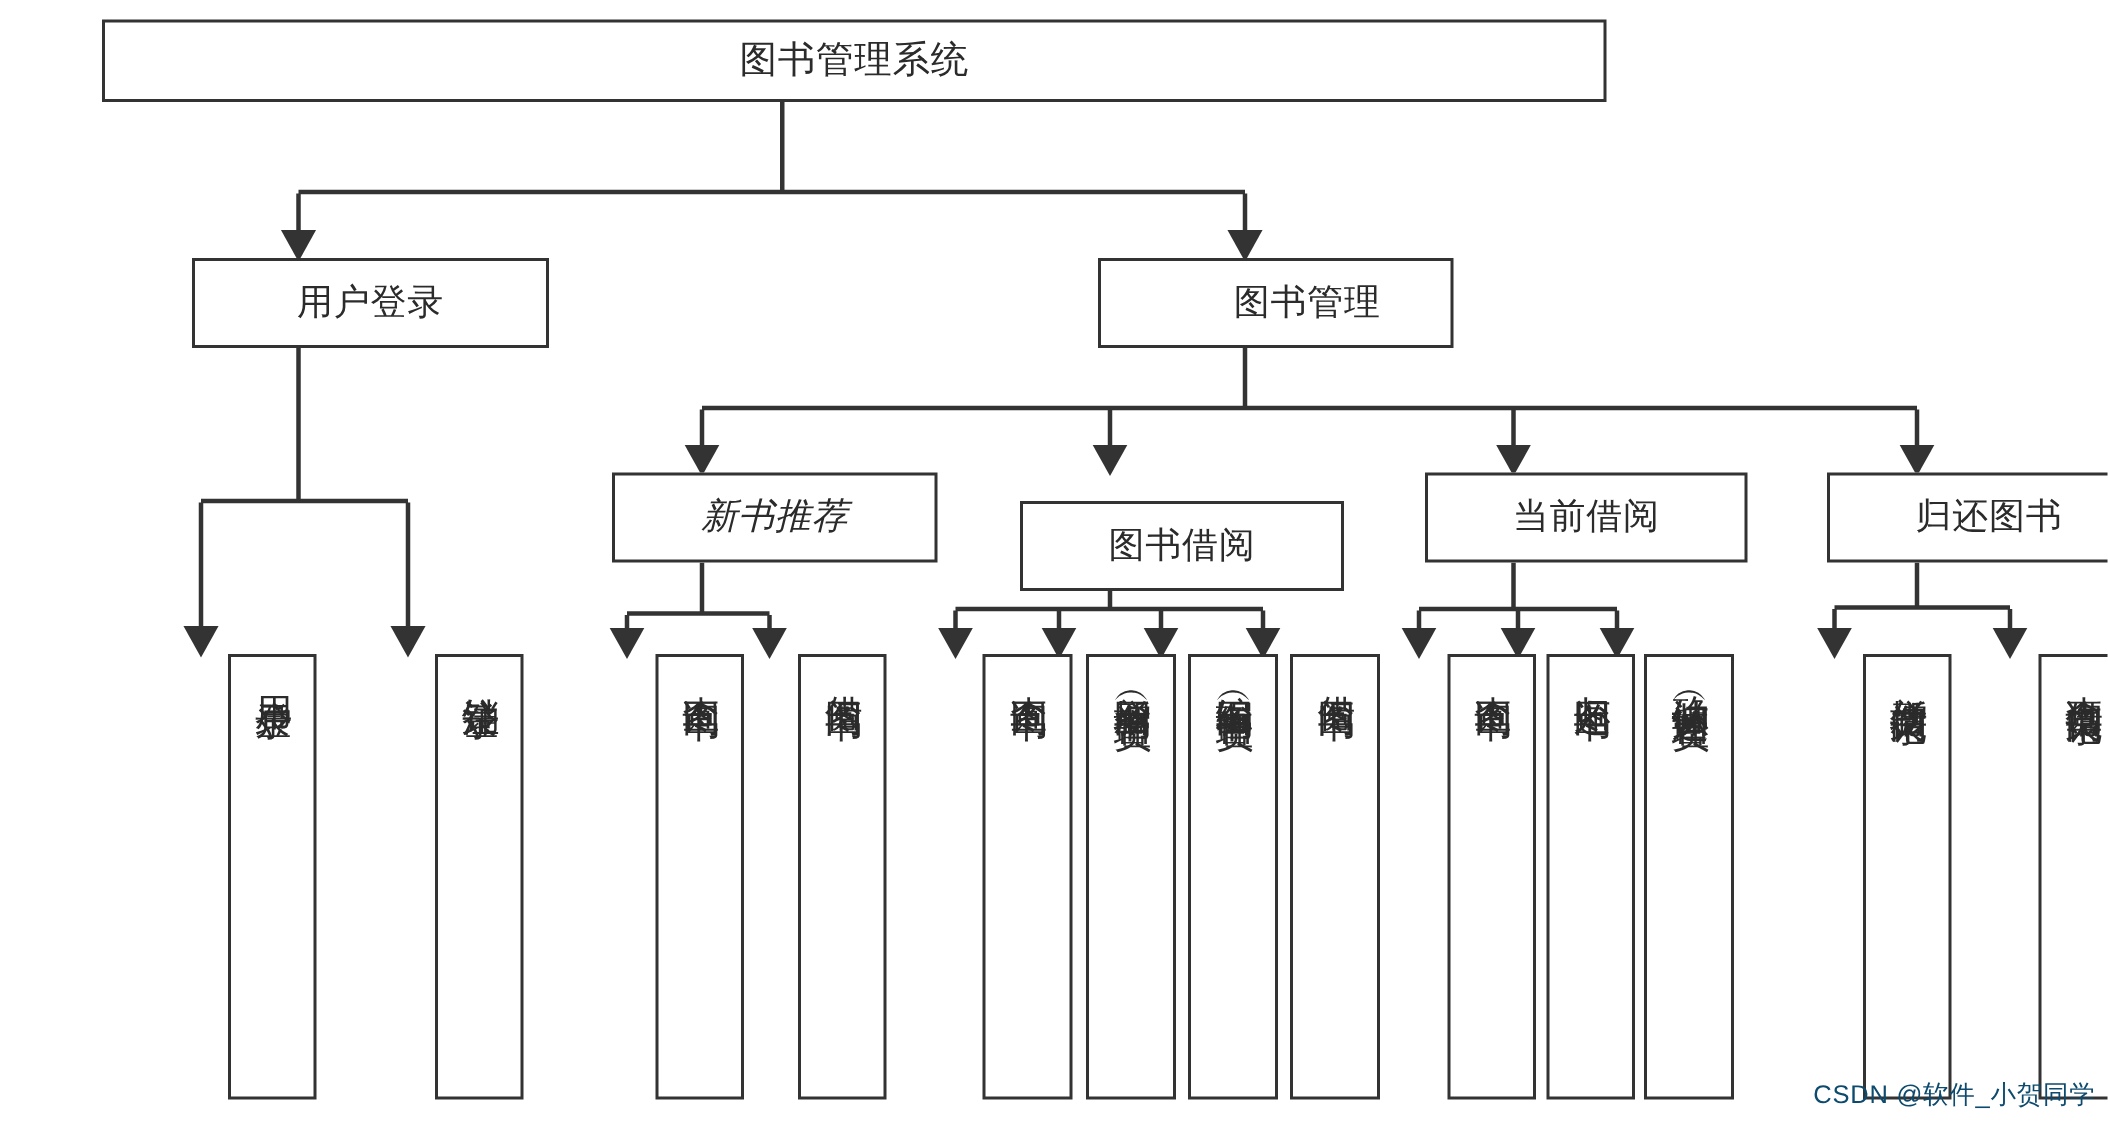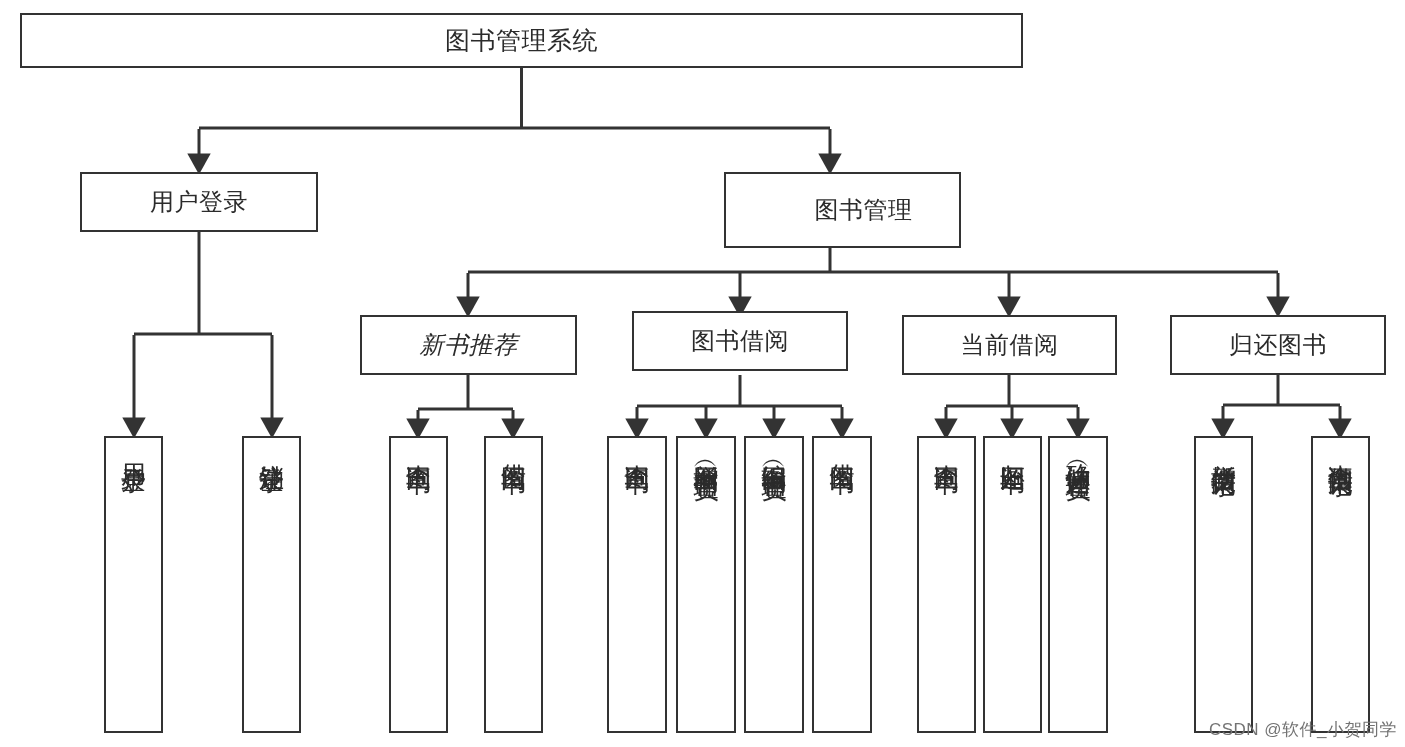--- a/index.html
+++ b/index.html
@@ -30,20 +30,21 @@
   }
   .node {
     position: absolute;
     box-sizing: border-box;
     background: #ffffff;
     border: 2.5px solid #333333;
     display: flex;
     align-items: center;
     justify-content: center;
     overflow: hidden;
+    margin-left: 48px;
   }
   .node-label {
     color: #2b2b2b;
     line-height: 1.06;
     text-align: center;
     white-space: pre-wrap;
   }
   .node.horizontal .node-label {
     font-size: 24px;
     letter-spacing: 0.5px;
@@ -58,21 +59,21 @@
     font-size: 25px;
     letter-spacing: 2px;
     line-height: 1;
   }
   .node.root .node-label { font-size: 25px; }
   .watermark {
     position: absolute;
     right: 8px;
     bottom: 6px;
     font-size: 17px;
-    color: #737373;
+    color: #0c4a6e;
     letter-spacing: 0.5px;
     user-select: none;
   }
 </style>
 </head>
 <body>
 
 <div id="diagram-root">
 
   <svg class="wires" viewBox="0 0 1405 747" xmlns="http://www.w3.org/2000/svg">
@@ -125,28 +126,28 @@
     </g>
   </svg>
 
   <div class="node horizontal root" style="left:20px; top:13px; width:1003px; height:55px;">
     <span class="node-label">图书管理系统</span>
   </div>
 
   <div class="node horizontal" style="left:80px; top:172px; width:238px; height:60px;">
     <span class="node-label">用户登录</span>
   </div>
-  <div class="node horizontal" style="left:724px; top:172px; width:237px; height:76px;padding-left:42px;">
+  <div class="node horizontal" style="left:684px; top:172px; width:237px; height:60px;padding-left:42px;">
     <span class="node-label">图书管理</span>
   </div>
 
   <div class="node horizontal" style="left:360px; top:315px; width:217px; height:60px;font-style:italic;">
     <span class="node-label">新书推荐</span>
   </div>
-  <div class="node horizontal" style="left:632px; top:311px; width:216px; height:60px;">
+  <div class="node horizontal" style="left:632px; top:334px; width:216px; height:60px;">
     <span class="node-label">图书借阅</span>
   </div>
   <div class="node horizontal" style="left:902px; top:315px; width:215px; height:60px;">
     <span class="node-label">当前借阅</span>
   </div>
   <div class="node horizontal" style="left:1170px; top:315px; width:216px; height:60px;">
     <span class="node-label">归还图书</span>
   </div>
 
   <div class="node vertical" style="left:104px; top:436px; width:59px; height:297px;">

